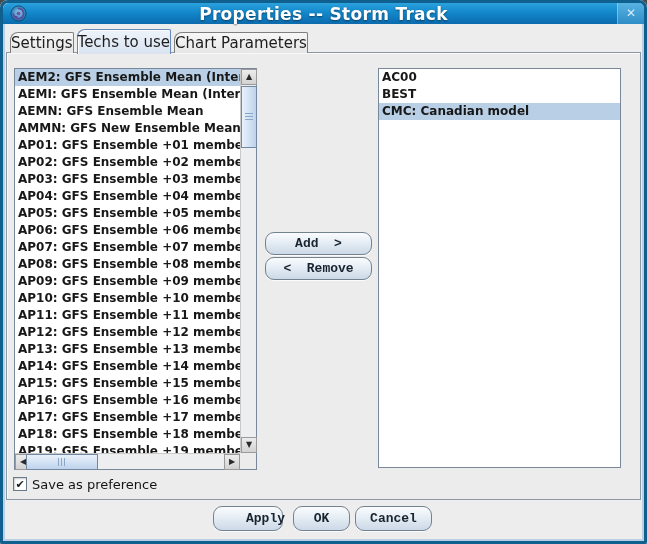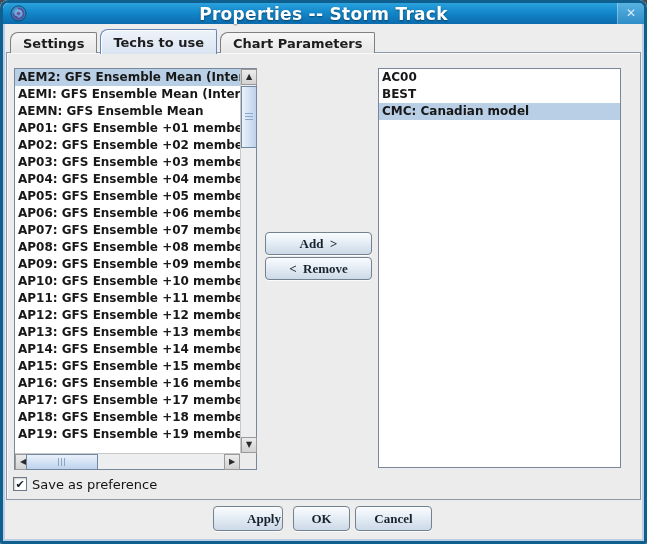--- a/index.html
+++ b/index.html
@@ -28,25 +28,25 @@
     border-left:1px solid rgba(255,255,255,.3); border-radius:0 6px 0 0;
     color:#d6ecf8; font-size:12px; font-weight:bold; text-align:center; line-height:20px;
     cursor:pointer;
   }
   
   .tabs {
     position:absolute; left:10px; top:28px; height:25px;
     display:flex; align-items:flex-end; z-index:3;
   }
   .tab {
-    height:21px; padding:0 12px; margin-right:3px;
+    height:21px; padding:0 0; margin-right:3px;
     background:linear-gradient(#f7f7f7,#e6e6e6);
     border:1px solid #7f7f7f; border-bottom:none;
     border-radius:8px 2px 0 0;
-    font-size:13px; font-weight:bold; color:#1d1d1d;
+    font-size:15px; font-weight:normal; color:#1d1d1d;
     display:flex; align-items:center; cursor:pointer; white-space:nowrap;
   }
   .tab.selected {
     height:25px; margin-bottom:-1px;
     background:linear-gradient(#eef3fa,#d9e4f1);
     border:1px solid #6787b8; border-bottom:none;
     box-shadow:inset 1px 1px 0 #fbfdff;
   }
   
   .tabpane {
@@ -90,23 +90,23 @@
   .hthumb {
     position:absolute; top:0; left:11px; width:72px; height:16px;
     background:linear-gradient(#eaf1fb,#bed3ec);
     border:1px solid #7288a0; cursor:grab;
   }
   .hthumb .grip { position:absolute; top:3px; bottom:3px; left:50%; width:8px; margin-left:-4px;
     background:repeating-linear-gradient(90deg,#8aa6c8 0 1px,transparent 1px 3px); }
   .sb-corner { position:absolute; right:0; bottom:0; width:16px; height:16px; background:#ececec; }
   
   .btn {
-    border:1px solid #73828f; border-radius:4px;
+    border:1px solid #73828f; border-radius:9px;
     background:linear-gradient(#fafcfe 0%, #e4ecf4 48%, #ccd9e7 100%);
-    color:#17242f; font-family:Liberation Serif, serif; font-size:13px; font-weight:bold;
+    color:#17242f; font-family:Liberation Mono, monospace; font-size:13px; font-weight:bold;
     cursor:pointer; box-shadow:0 1px 0 rgba(255,255,255,.8);
     white-space:pre;
   }
   #btn-add    { position:absolute; left:265px; top:232px; width:107px; height:23px; z-index:2; }
   #btn-remove { position:absolute; left:265px; top:257px; width:107px; height:23px; z-index:2; }
   
   .pref-row { position:absolute; left:13px; top:476px; height:16px; display:flex; align-items:center; z-index:2; }
   .checkbox {
     width:14px; height:14px; background:#fff; border:1px solid #69798a;
     box-shadow:inset 1px 1px 2px rgba(0,0,0,.2);
@@ -151,20 +151,21 @@
   <div class="tabpane"></div>
 
   <div class="list-label" id="lbl-dont">Don't Use</div>
   <div class="list-label" id="lbl-use">Use</div>
 
   <div class="listbox" id="list-dont">
     <div class="viewport">
         <div class="list-item selected">AEM2: GFS Ensemble Mean (Interpol</div>
         <div class="list-item">AEMI: GFS Ensemble Mean (Interpola</div>
         <div class="list-item">AEMN: GFS Ensemble Mean</div>
+        <div class="list-item">AMMN: GFS New Ensemble Mean</div>
         <div class="list-item">AP01: GFS Ensemble +01 member</div>
         <div class="list-item">AP02: GFS Ensemble +02 member</div>
         <div class="list-item">AP03: GFS Ensemble +03 member</div>
         <div class="list-item">AP04: GFS Ensemble +04 member</div>
         <div class="list-item">AP05: GFS Ensemble +05 member</div>
         <div class="list-item">AP06: GFS Ensemble +06 member</div>
         <div class="list-item">AP07: GFS Ensemble +07 member</div>
         <div class="list-item">AP08: GFS Ensemble +08 member</div>
         <div class="list-item">AP09: GFS Ensemble +09 member</div>
         <div class="list-item">AP10: GFS Ensemble +10 member</div>

